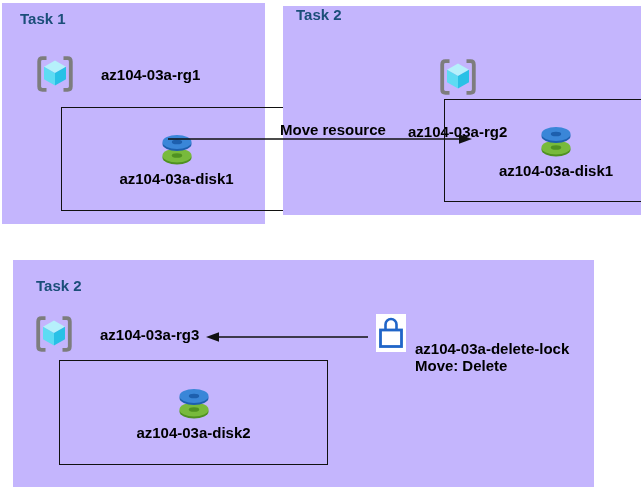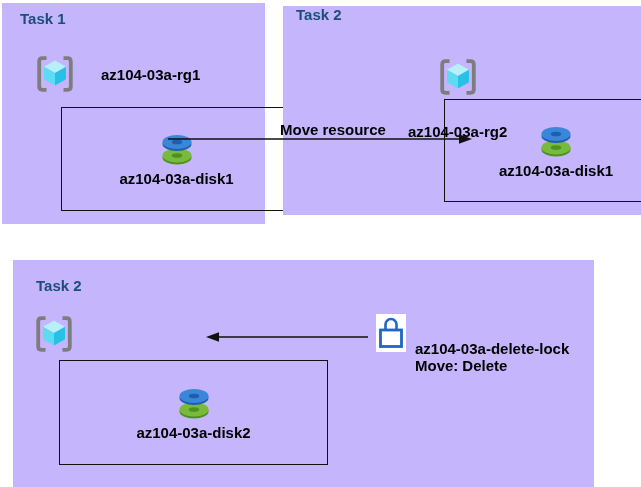--- a/index.html
+++ b/index.html
@@ -119,20 +119,21 @@
     <div class="rg-row">
       <span class="icon">
         <svg width="44" height="44" viewBox="0 0 44 44">
           <path d="M13.5 6.2 H9.5 C7 6.2 6.2 7.4 6.2 9.5 V34.5 C6.2 36.6 7 37.8 9.5 37.8 H13.5" fill="none" stroke-width="3.8" stroke="#7d7d7d"></path>
           <path d="M30.5 6.2 H34.5 C37 6.2 37.8 7.4 37.8 9.5 V34.5 C37.8 36.6 37 37.8 34.5 37.8 H30.5" fill="none" stroke-width="3.8" stroke="#7d7d7d"></path>
           <polygon points="22,8.5 33,14.8 22,21 11,14.8" fill="#b6f0fb"></polygon>
           <polygon points="11,14.8 22,21 22,33.5 11,27.2" fill="#5ddbf3"></polygon>
           <polygon points="33,14.8 22,21 22,33.5 33,27.2" fill="#28c1e6"></polygon>
         </svg>
       </span>
+      <span class="res-label">az104-03a-rg3</span>
     </div>
 
     <div class="resource-box">
       <span class="icon">
         <svg width="40" height="36" viewBox="0 0 40 36">
           <ellipse cx="20" cy="26.5" rx="14.5" ry="7" fill="#4f9121"></ellipse>
           <ellipse cx="20" cy="24.5" rx="14.5" ry="7" fill="#78ba3c"></ellipse>
           <ellipse cx="20" cy="24.5" rx="5.2" ry="2.3" fill="#4f9121"></ellipse>
           <ellipse cx="20" cy="13" rx="14.5" ry="7" fill="#1d5fae"></ellipse>
           <ellipse cx="20" cy="11" rx="14.5" ry="7" fill="#3a86d8"></ellipse>

